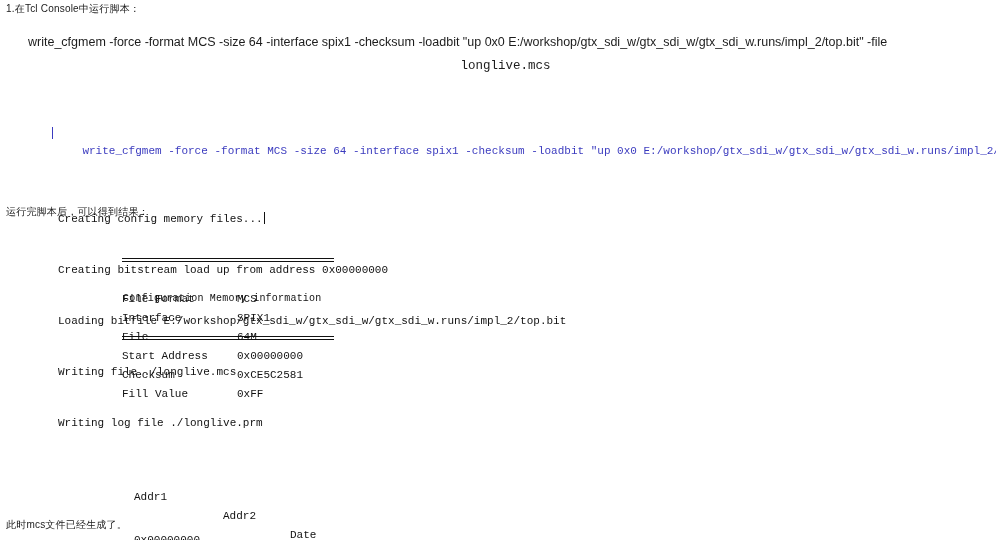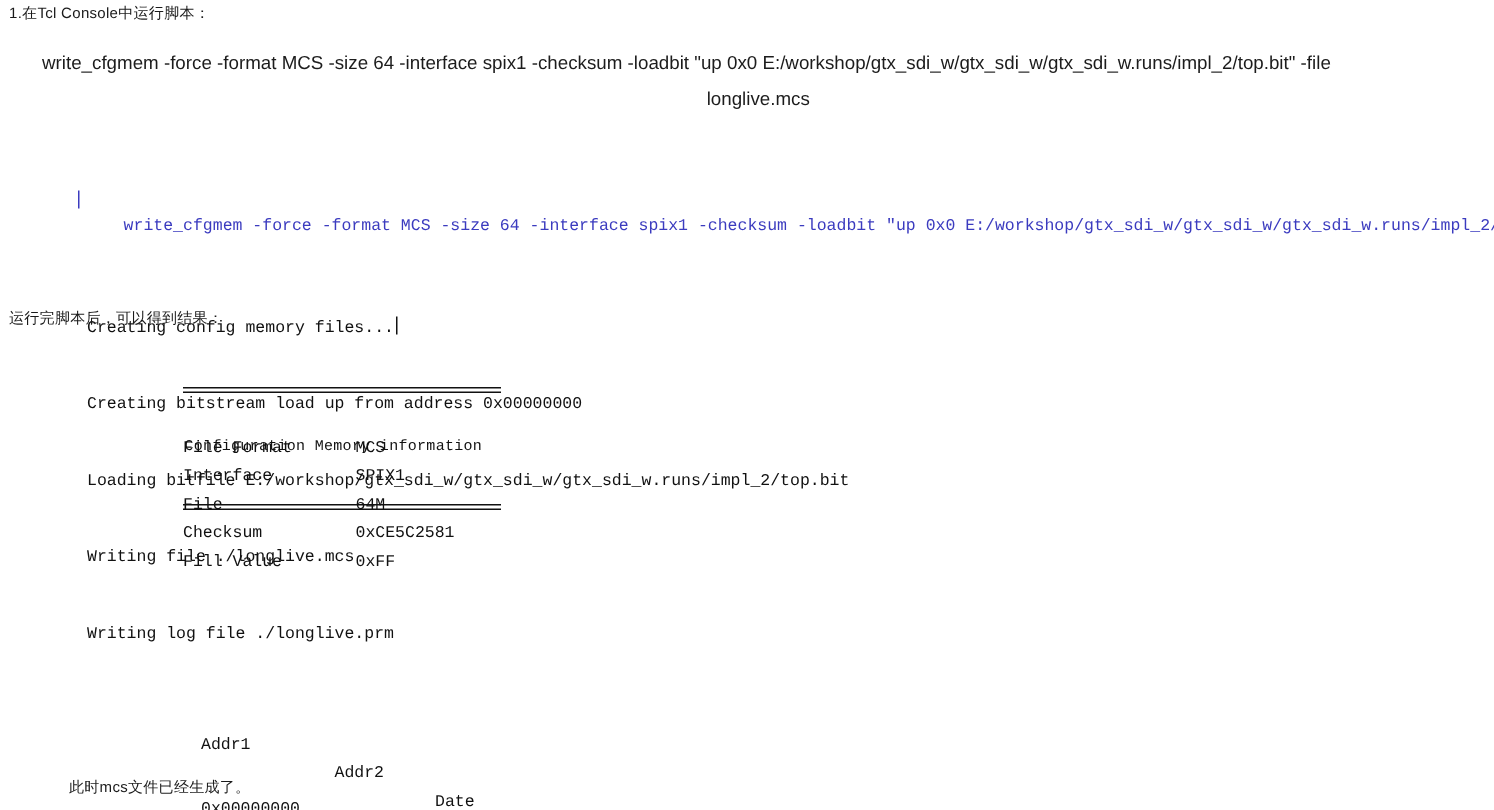--- a/index.html
+++ b/index.html
@@ -20,35 +20,35 @@
   .prose {
     position: absolute;
     font-family: "Liberation Sans", sans-serif;
     font-size: 10px;
     color: #1a1a1a;
     white-space: nowrap;
     letter-spacing: 0.2px;
   }
   #step-heading { left: 6px;  top: 2px;  }
   #result-lead  { left: 6px;  top: 205px; }
-  #closing-note { left: 6px;  top: 518px; margin-left: 40px; }
+  #closing-note { left: 6px;  top: 518px; }
 
   
   #command-block {
     position: absolute;
     left: 28px;
     top: 30px;
     width: 955px;
     font-family: "Liberation Sans", sans-serif;
     font-size: 12.5px;
     color: #1c1c1c;
     line-height: 24px;
   }
   #command-block .cmd-line-1 { display: block; white-space: nowrap; }
-  #command-block .cmd-line-2 { display: block; text-align: center; }
+  #command-block .cmd-line-2 { display: block; text-align: center; font-family: Liberation Mono, monospace; }
 
   
   #console-block {
     position: absolute;
     left: 56px;
     top: 92px;
     font-family: "Liberation Mono", "DejaVu Sans Mono", monospace;
     font-size: 11px;
     line-height: 17px;
     white-space: pre;
@@ -178,20 +178,24 @@
     </tr>
     <tr>
       <td class="k">Interface</td>
       <td class="v">SPIX1</td>
     </tr>
     <tr>
       <td class="k">File</td>
       <td class="v">64M</td>
     </tr>
     <tr>
+      <td class="k">Start Address</td>
+      <td class="v">0x00000000</td>
+    </tr>
+    <tr>
       <td class="k">Checksum</td>
       <td class="v">0xCE5C2581</td>
     </tr>
     <tr>
       <td class="k">Fill Value</td>
       <td class="v">0xFF</td>
     </tr>
   </tbody>
 </table>
 

